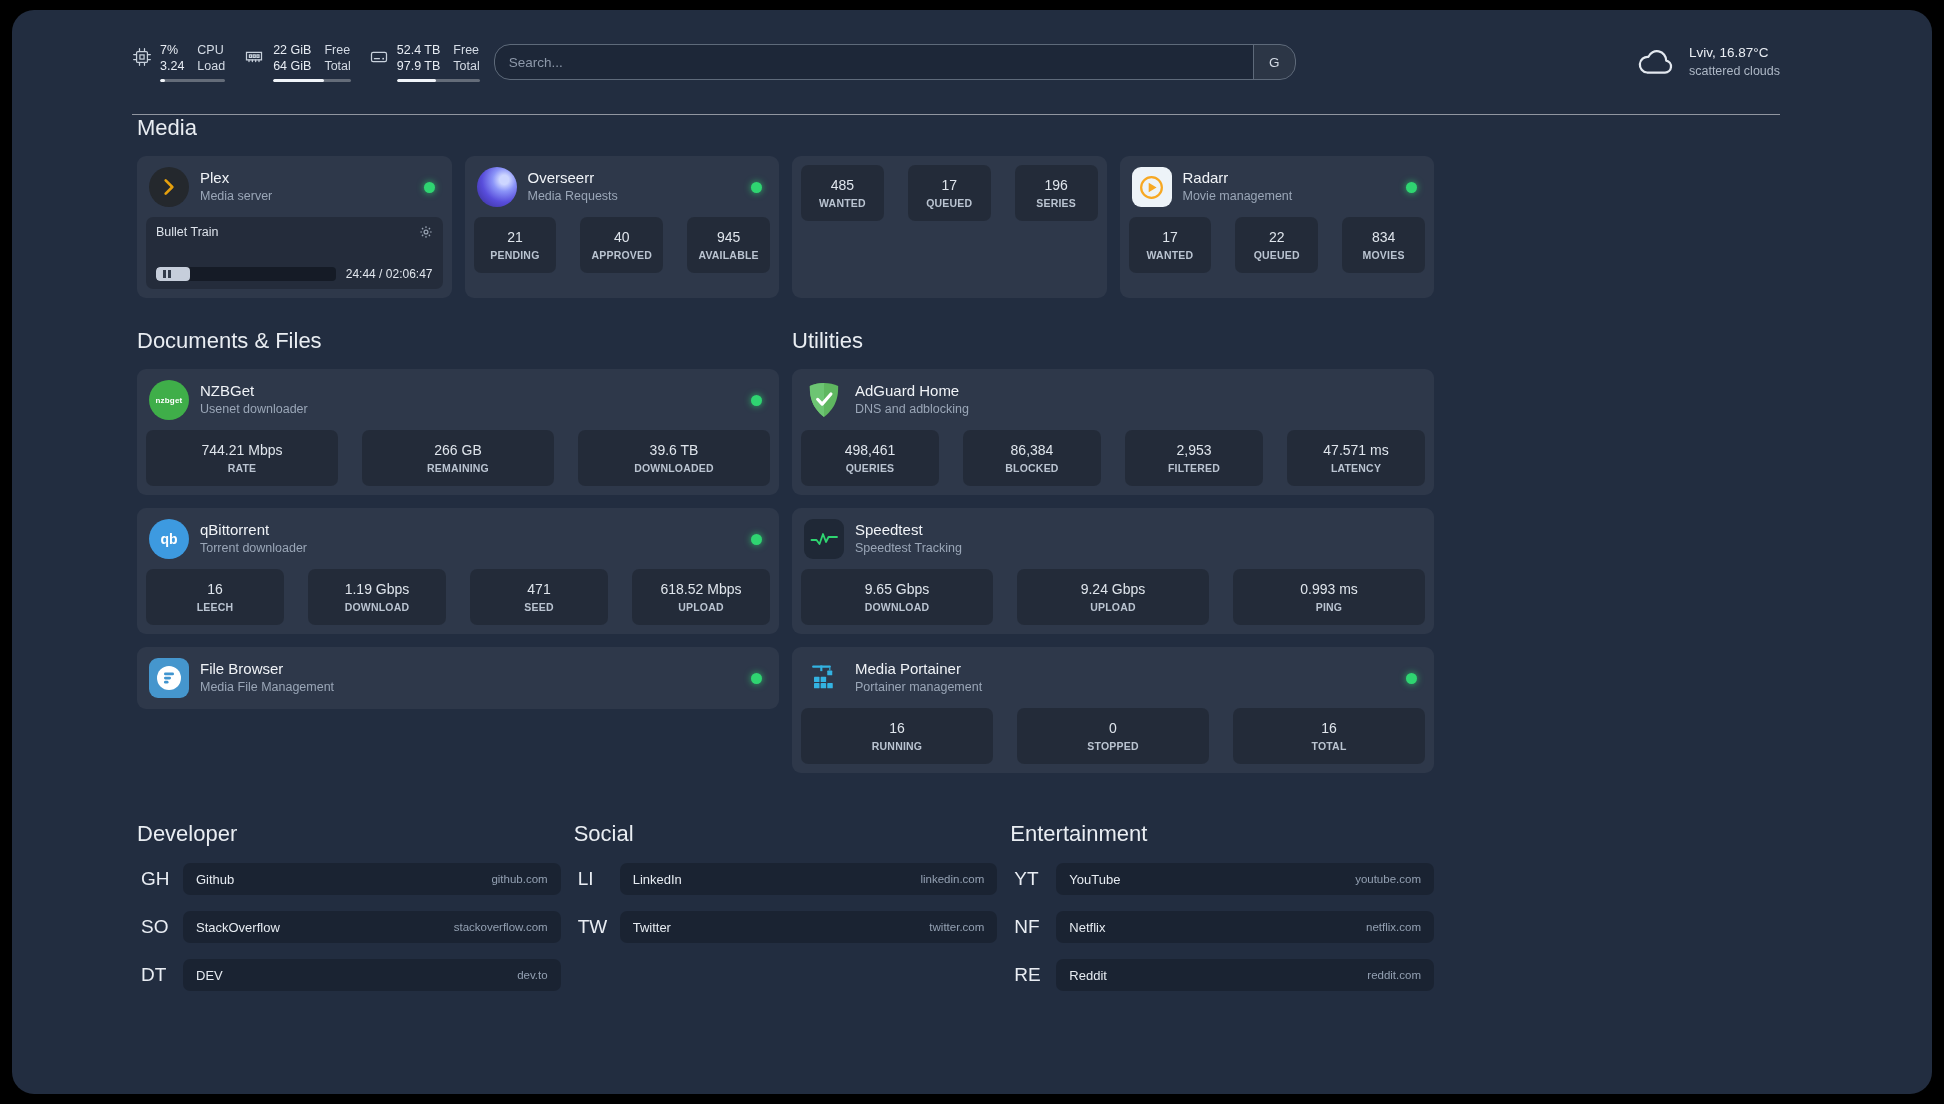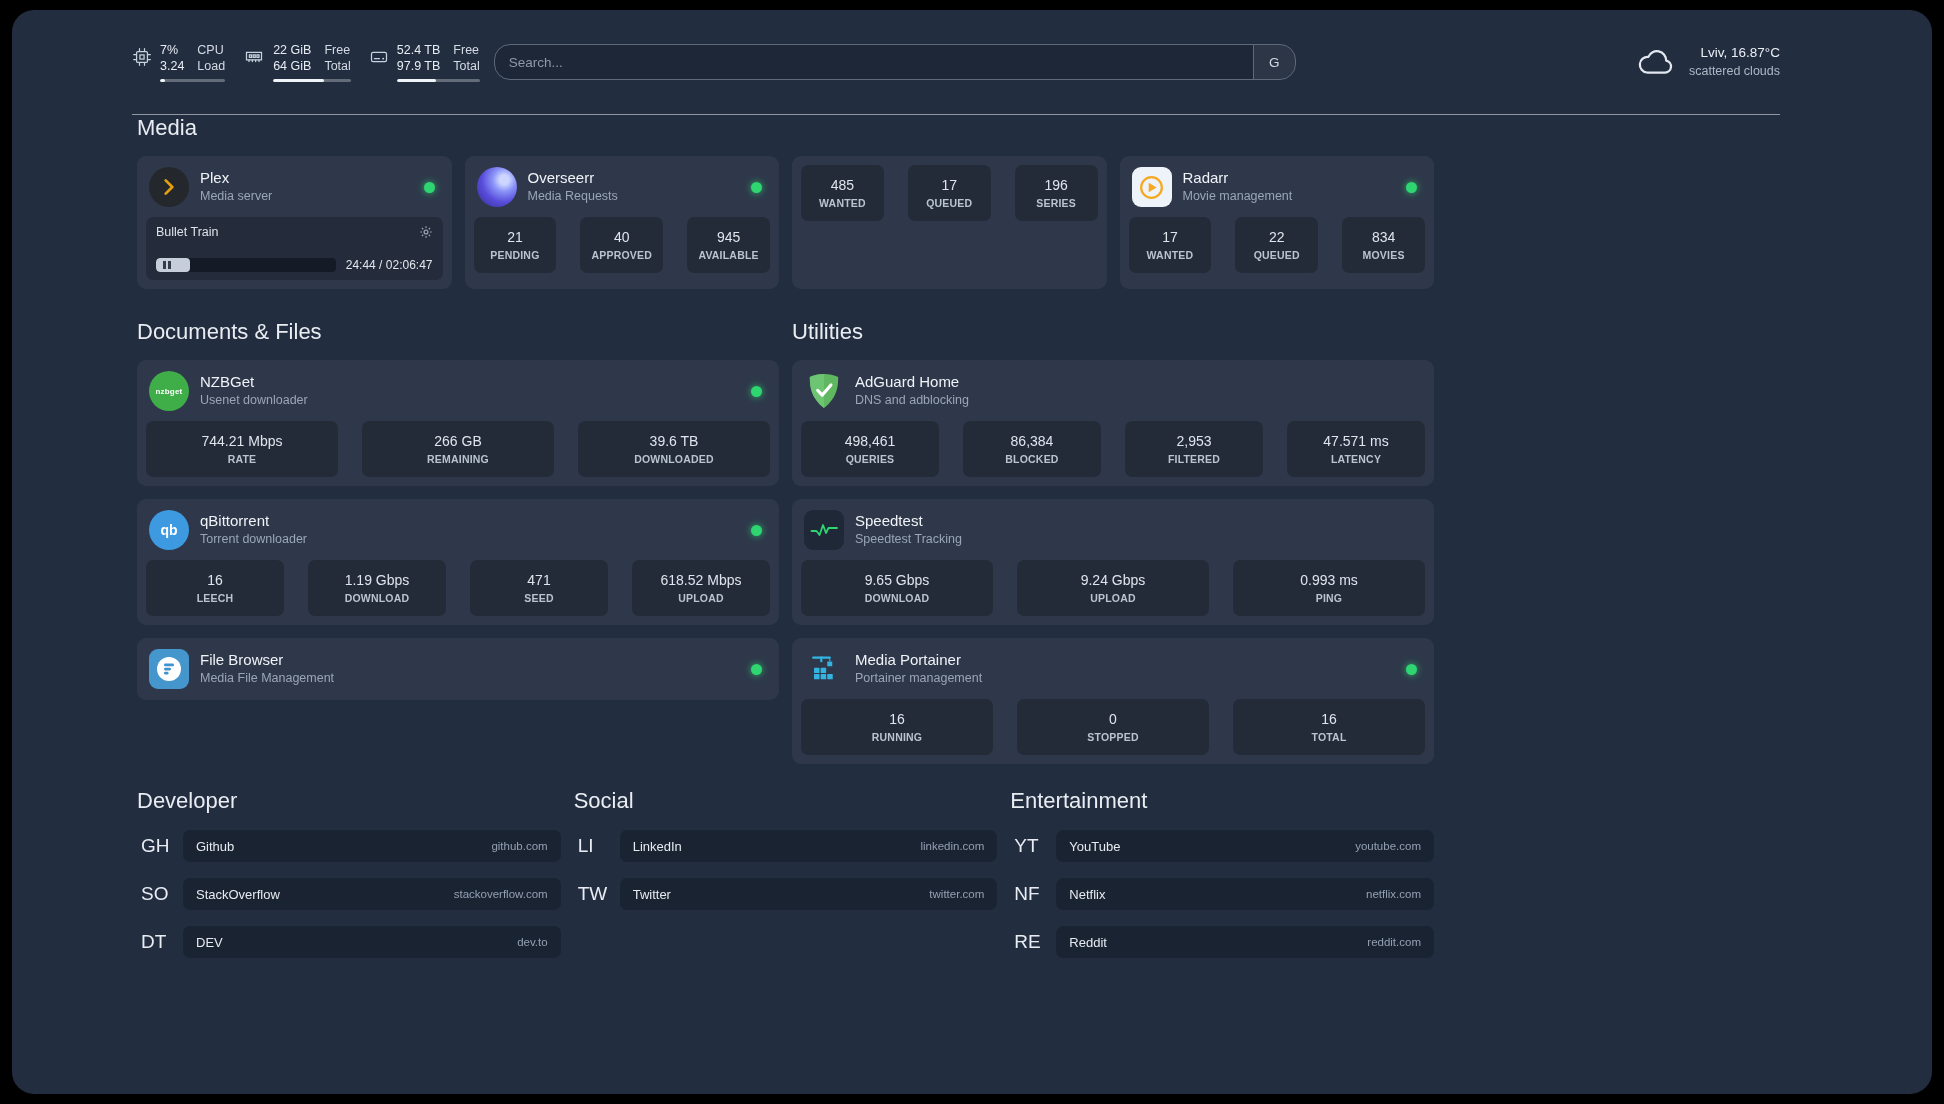--- a/index.html
+++ b/index.html
@@ -25,21 +25,21 @@
 
   .search-bar{flex:none;width:800px;margin-left:14px;height:34px;display:flex;align-items:stretch;
     border:1px solid #5e6a7a;border-radius:16px;background:rgba(13,18,28,.22);overflow:hidden;}
   .search-bar input{flex:1;background:transparent;border:0;outline:none;padding:0 14px;
     font-family:"Liberation Sans",sans-serif;font-size:13.5px;color:#e2e8f0;}
   .search-bar input::placeholder{color:#8d98a9;}
   .g-btn{width:42px;border:0;border-left:1px solid #5e6a7a;background:rgba(255,255,255,.07);
     color:#d3dae4;font-family:"Liberation Sans",sans-serif;font-size:13.5px;cursor:pointer;}
 
   .weather{margin-left:auto;display:flex;align-items:center;gap:12px;cursor:pointer;}
-  .w-txt{display:flex;flex-direction:column;line-height:1.35;align-items:flex-end;}
+  .w-txt{display:flex;flex-direction:column;line-height:1.35;}
   .w-main{font-size:13.5px;color:#eaeef4;}
   .w-sub{font-size:12.5px;color:#aeb8c6;}
 
   .divider{margin:26px 152px 0 120px;border-top:1.5px solid rgba(255,255,255,.5);}
 
   
   main{margin-left:125px;width:1297px;}
   h2.sec{font-size:22px;font-weight:500;color:#e9edf2;margin:0 0 15px 0;}
   .sec-media{margin-top:64px;}
   .grid4{display:grid;grid-template-columns:repeat(4,1fr);gap:13px;}
@@ -66,34 +66,34 @@
   .i-adguard,.i-portainer{background:transparent;}
 
   .tiles{display:grid;gap:24px;}
   .c3{grid-template-columns:repeat(3,1fr);}
   .c4{grid-template-columns:repeat(4,1fr);}
   .tile{height:56px;background:rgba(0,0,0,.22);border-radius:7px;display:flex;flex-direction:column;
     align-items:center;justify-content:center;gap:4px;box-sizing:border-box;}
   .tval{font-size:14px;color:#dfe5ec;}
   .tlab{font-size:10.5px;font-weight:700;color:#bac4d1;letter-spacing:.2px;}
 
-  .media-panel{height:63px;background:rgba(0,0,0,.2);border-radius:7px;box-sizing:border-box;
+  .media-panel{height:72px;background:rgba(0,0,0,.2);border-radius:7px;box-sizing:border-box;
     padding:8px 10px;display:flex;flex-direction:column;justify-content:space-between;}
   .np-row{display:flex;align-items:center;justify-content:space-between;}
   .np-title{font-size:12.5px;color:#dde3eb;}
   .gear{display:flex;align-items:center;}
   .prog-row{display:flex;align-items:center;gap:10px;}
   .track{flex:1;height:14px;background:rgba(10,14,22,.55);border-radius:4px;overflow:hidden;}
   .fill{height:100%;background:#c6cedb;border-radius:4px;display:flex;align-items:center;
     padding-left:7px;gap:2.5px;box-sizing:border-box;}
   .fill b{width:2.5px;height:8px;background:#333c4b;}
   .np-time{font-size:12px;color:#e2e7ee;white-space:nowrap;}
 
   
-  .bookmarks{display:grid;grid-template-columns:repeat(3,1fr);gap:13px;margin-top:24px;padding-bottom:40px;}
+  .bookmarks{display:grid;grid-template-columns:repeat(3,1fr);gap:13px;margin-top:48px;padding-bottom:40px;}
   .bm-col h2{margin-bottom:16px;}
   .bm-list{display:flex;flex-direction:column;gap:16px;}
   .bm-row{display:flex;align-items:center;cursor:pointer;}
   .bm-abbr{width:46px;font-size:19px;color:#e9edf3;padding-left:4px;box-sizing:border-box;flex:none;}
   .bm-pill{flex:1;height:32px;background:rgba(0,0,0,.22);border-radius:7px;display:flex;
     align-items:center;padding:0 13px;box-sizing:border-box;}
   .bm-name{font-size:13px;color:#e6ebf1;}
   .bm-domain{margin-left:auto;font-size:11.5px;color:#93a0b2;}
 </style>
 </head>

